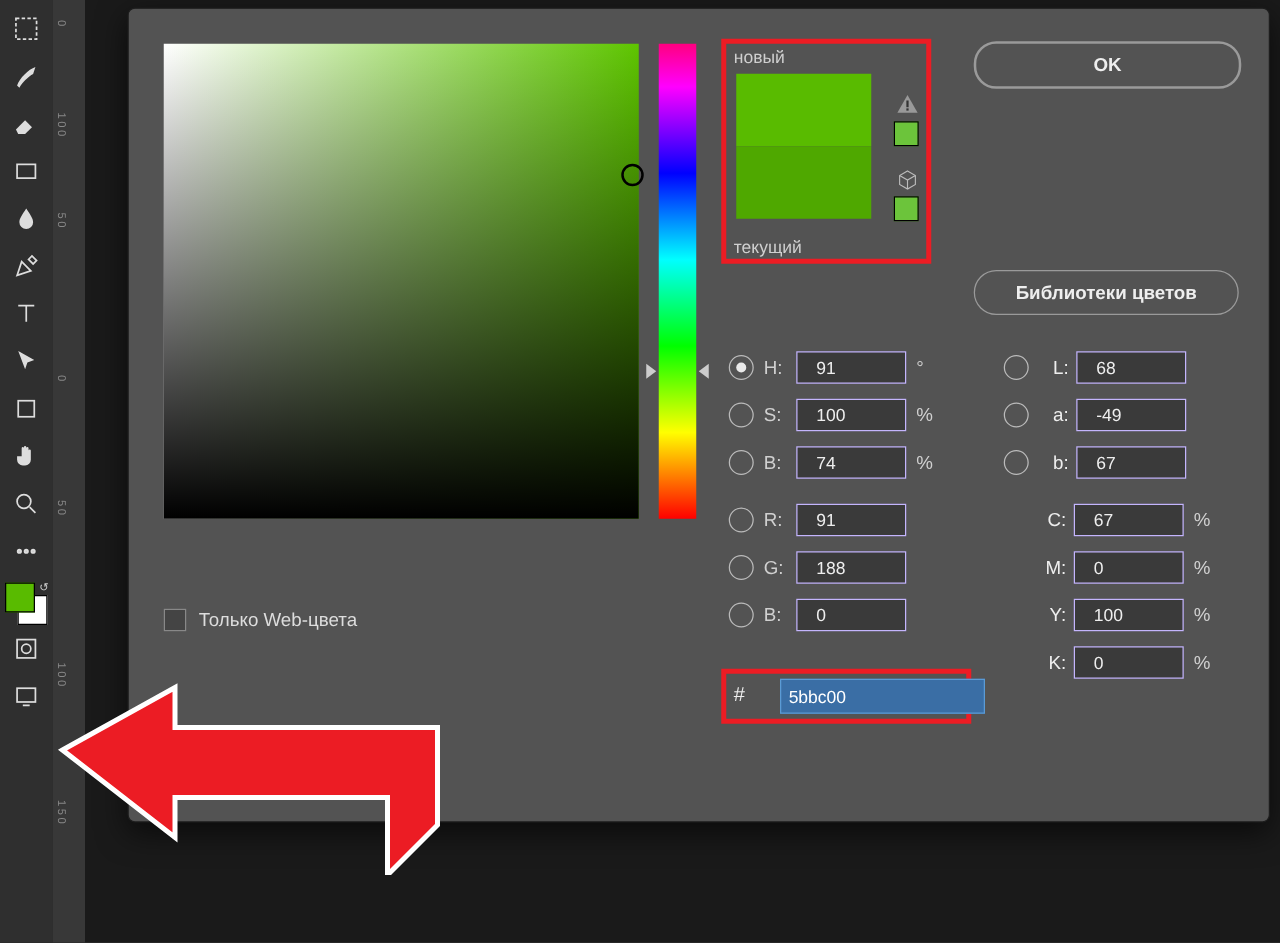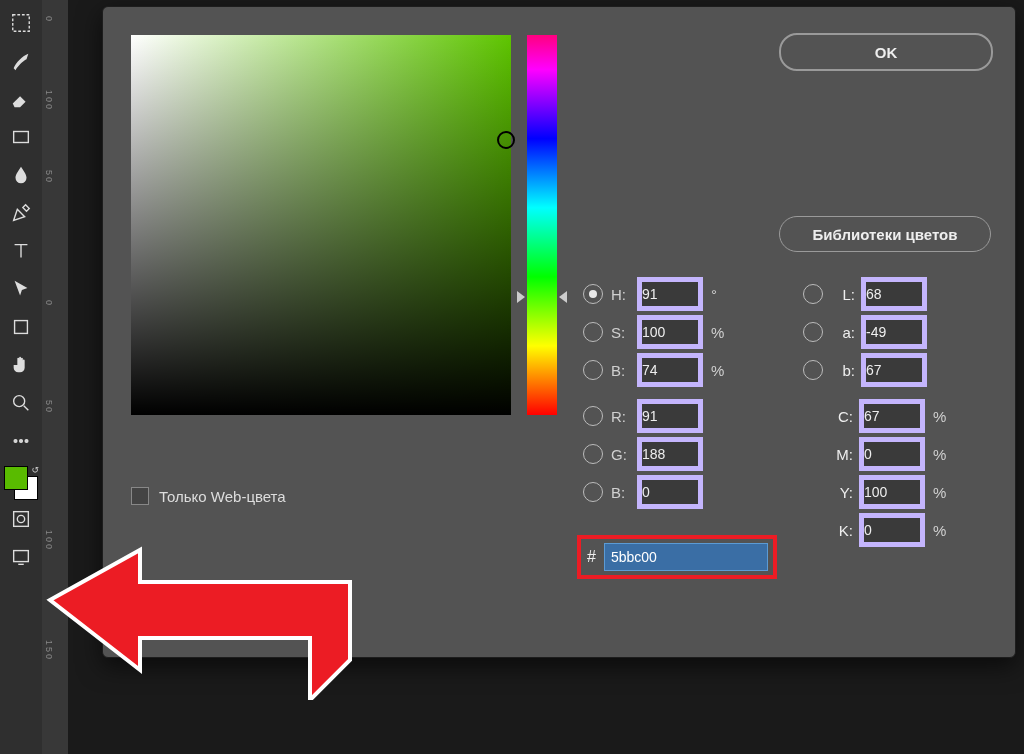--- a/index.html
+++ b/index.html
@@ -45,28 +45,28 @@
   .btn.ok{left:676px;top:26px;border-width:2px;}
   .btn.cancel{left:676px;top:72px;}
   .btn.add{left:676px;top:152px;}
   .btn.lib{left:676px;top:209px;}
   
   .vals{position:absolute;left:480px;top:268px;font-size:15px;}
   .row{display:flex;align-items:center;height:38px;}
   .radio{width:18px;height:18px;border:1.5px solid #bbb;border-radius:50%;margin-right:8px;display:flex;align-items:center;justify-content:center;}
   .radio.sel::after{content:"";width:8px;height:8px;background:#eaeaea;border-radius:50%;}
   .lab{width:26px;}
-  input.num{width:56px;height:24px;background:#3a3a3a;border:5px solid #c4b5fd;color:#eee;padding:0 0;font-size:14px;}
+  input.num{width:56px;height:24px;background:#3a3a3a;border:1px solid #c4b5fd;color:#eee;padding:0 15px;font-size:14px;}
   .unit{margin-left:8px;width:18px;}
   .vals2{position:absolute;left:700px;top:268px;font-size:15px;}
   .vals2 .lab{width:24px;text-align:right;margin-right:6px;color:#eee;}
   
   .hex-wrap{position:absolute;left:474px;top:528px;width:192px;height:36px;border:4px solid #ec1c24;display:flex;align-items:center;}
   .hex-wrap .hash{margin:0 8px 0 6px;color:#eee;}
-  input.hex{width:150px;height:26px;background:#3a6ea5;border:1px solid #5b9bd5;color:#fff;padding:0 6px;font-size:14px;}
+  input.hex{width:150px;height:26px;background:#3a6ea5;border:1px solid #5b9bd5;color:#fff;padding:0 6px;font-size:14px;margin-left:20px;}
   
   .web-only{position:absolute;left:28px;top:480px;display:flex;align-items:center;font-size:15px;color:#ddd;}
   .web-only .cb{width:16px;height:16px;border:1px solid #888;margin-right:10px;background:#444;}
   
   .arrow{position:absolute;left:30px;top:540px;width:330px;height:160px;pointer-events:none;}
   .arrow svg{width:100%;height:100%;}
 </style>
 </head>
 <body>
 
@@ -165,20 +165,38 @@
 
 <div class="dialog">
   <div class="dlg-body">
     <div class="sb-field">
       <div class="sb-cursor"></div>
     </div>
     <div class="hue"></div>
     <div class="hue-tri l" style="top:284px"></div>
     <div class="hue-tri r" style="top:284px"></div>
 
+    <div class="preview-wrap">
+      <div class="lbl">новый</div>
+      <div class="preview">
+        <div class="new"></div>
+        <div class="cur"></div>
+      </div>
+      <div class="lbl2">текущий</div>
+      <div class="warn"><svg viewBox="0 0 20 18">
+            <path d="M10 1l9 16H1z" fill="#999"></path>
+            <rect x="9" y="6" width="2" height="6" fill="#333"></rect>
+            <rect x="9" y="13" width="2" height="2" fill="#333"></rect>
+          </svg></div>
+      <div class="warn-swatch"></div>
+      <div class="cube"><svg viewBox="0 0 20 20">
+            <path d="M10 2l7 4v8l-7 4-7-4V6z M3 6l7 4 7-4 M10 10v8"></path>
+          </svg></div>
+      <div class="cube-swatch"></div>
+    </div>
 
     <div class="btn ok">OK</div>
     <div class="btn lib">Библиотеки цветов</div>
 
     <div class="vals">
       <div class="row">
           <span class="radio sel"></span>
           <span class="lab">H:</span>
           <input class="num" value="91" style="">
           <span class="unit">°</span>

